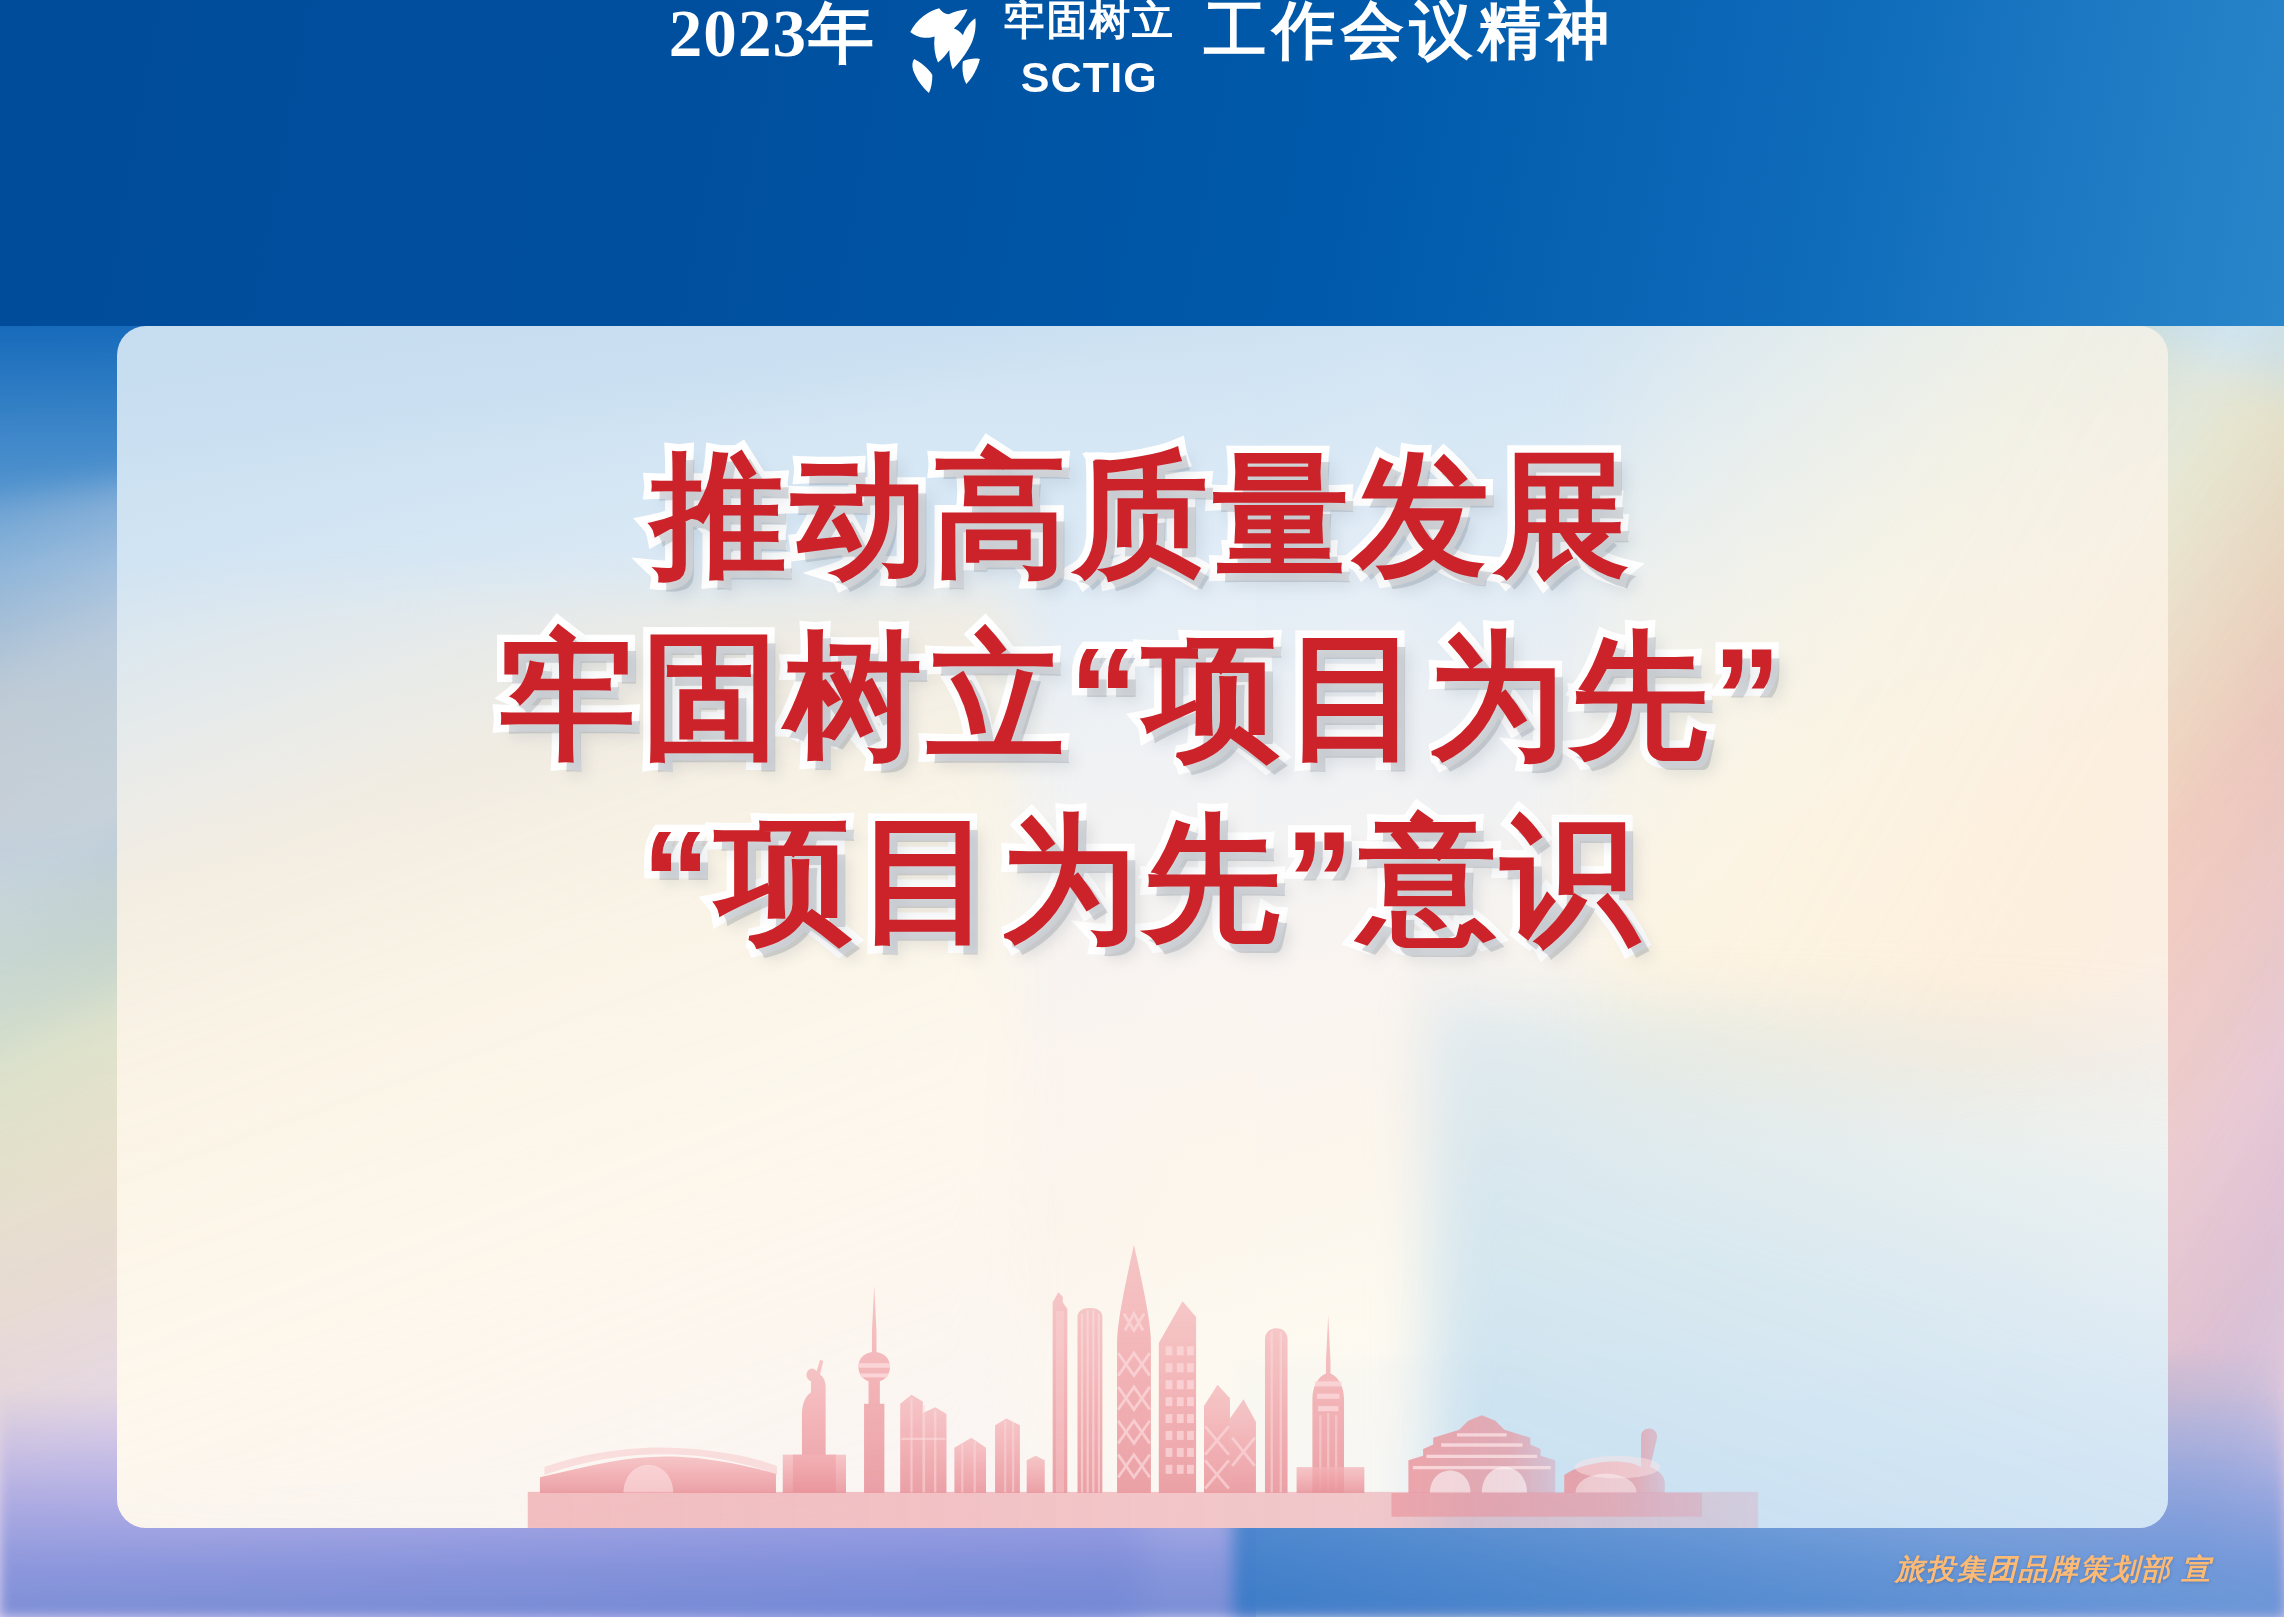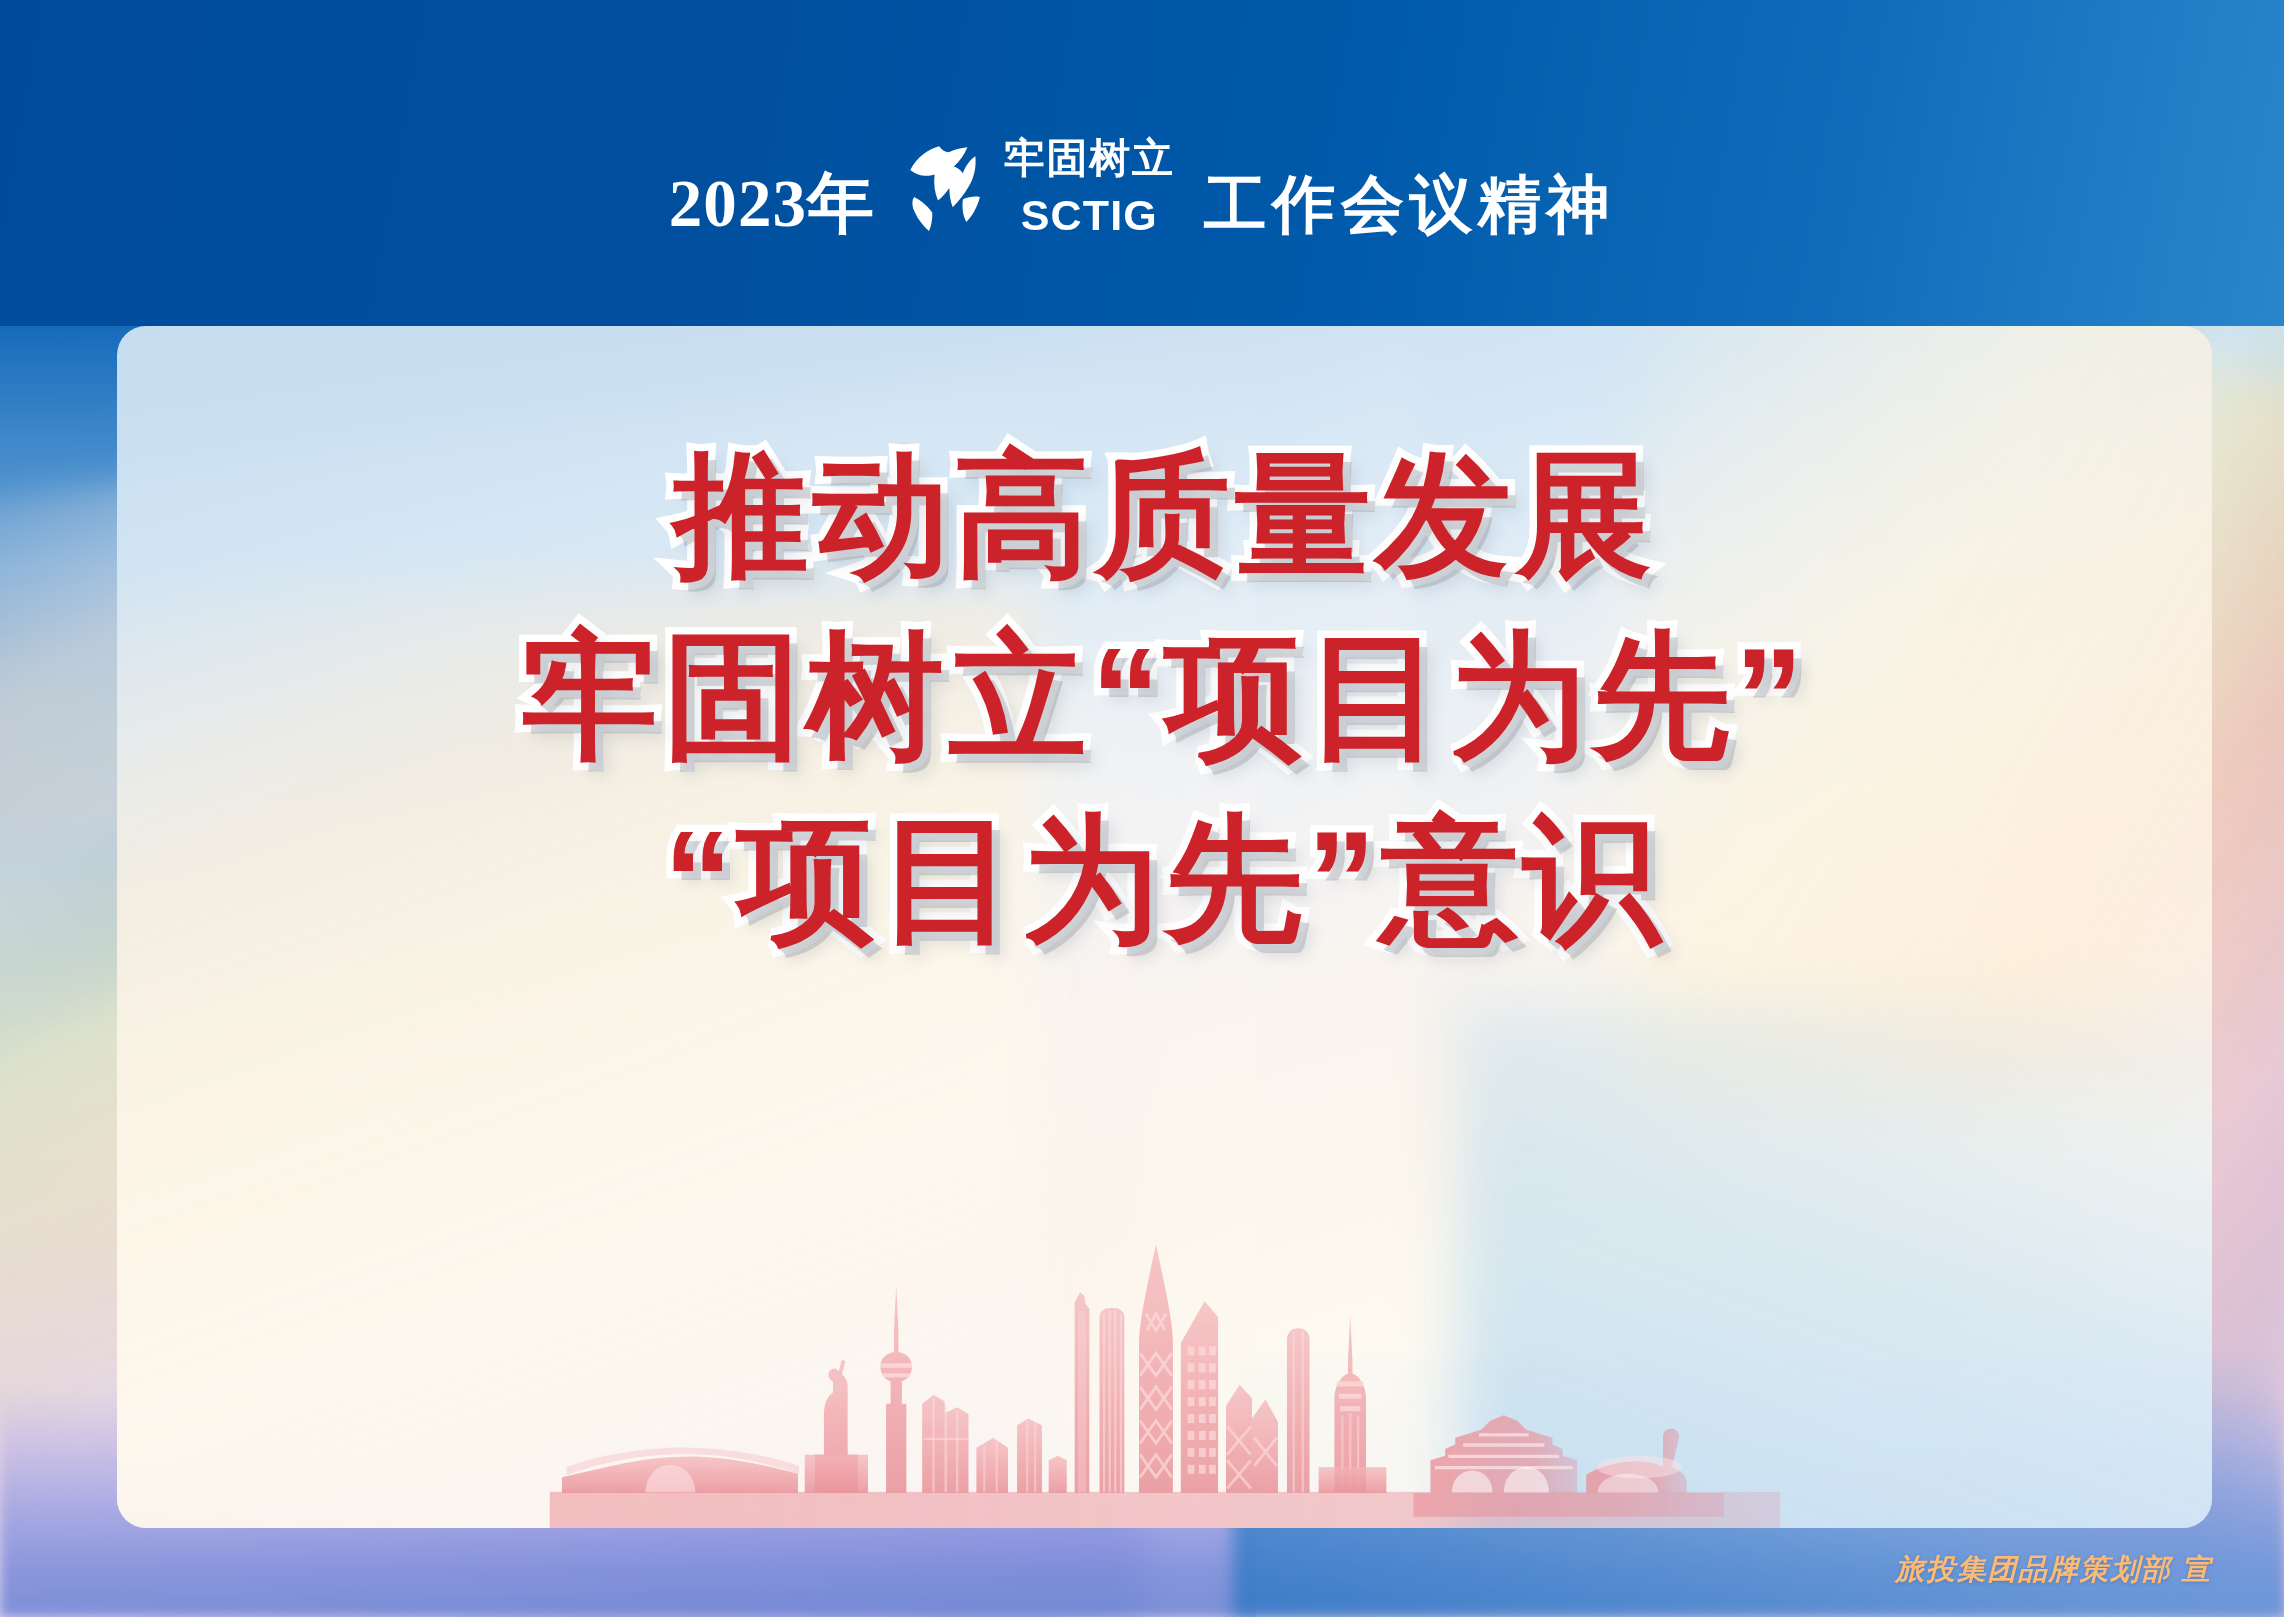--- a/index.html
+++ b/index.html
@@ -176,21 +176,21 @@
       #0059aa 58%,
       #0f6cbb 80%,
       #2a86ca 100%);
   }
   .header-inner {
     position: absolute;
     left: 0; top: 0;
     width: 100%;
     height: 237px;
     display: flex;
-    align-items: flex-end;
+    align-items: flex-start;
     justify-content: center;
     gap: 29px;
   }
   .hdr-year {
     color: #ffffff;
     font-family: "Liberation Serif", "DejaVu Serif", serif;
     font-weight: bold;
     font-size: 67px;
     letter-spacing: 1.1px;
     line-height: 1;
@@ -250,21 +250,20 @@
       rgba(205,226,242,0.96) 0%,
       rgba(212,230,244,0.95) 14%,
       rgba(226,238,248,0.94) 28%,
       rgba(243,244,246,0.94) 42%,
       rgba(251,245,240,0.95) 55%,
       rgba(253,246,236,0.95) 66%,
       rgba(254,250,240,0.96) 76%,
       rgba(254,251,246,0.96) 86%,
       rgba(250,248,252,0.96) 100%);
     box-shadow: 0 0 0 rgba(0,0,0,0);
-    padding-left: 44px;
   }
   .card-glow-left {
     position: absolute;
     left: -4%;
     top: 22%;
     width: 48%;
     height: 78%;
     background: linear-gradient(160deg,
       rgba(255,255,255,0) 0%,
       rgba(255,236,210,0.55) 26%,

